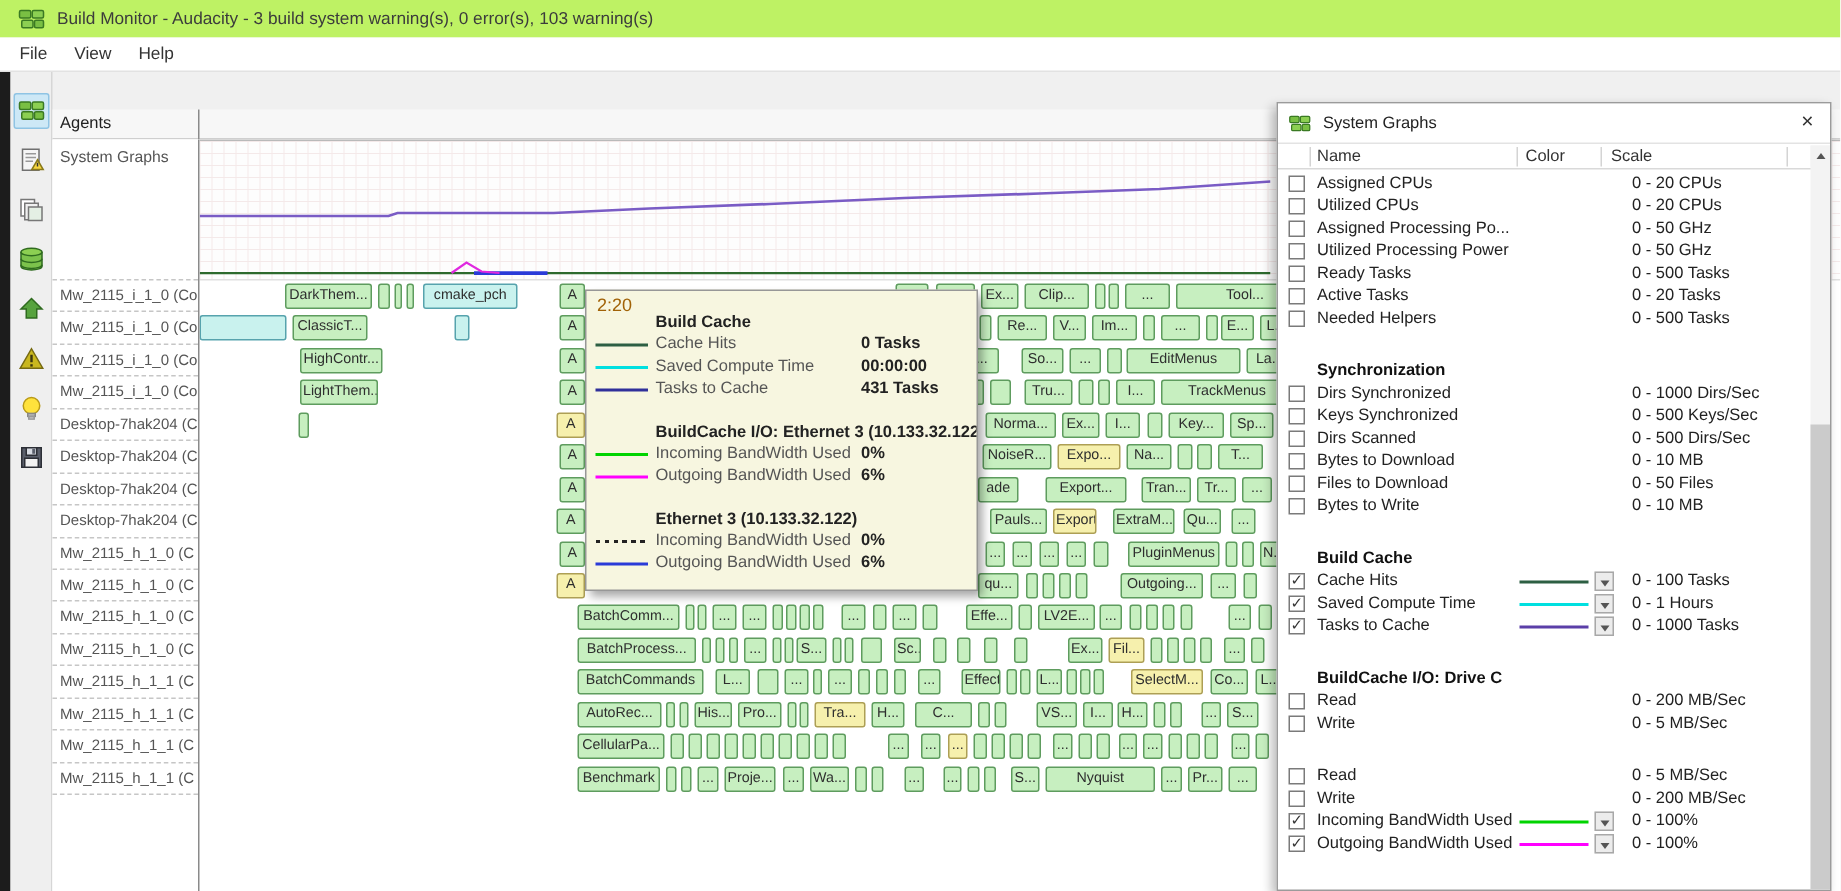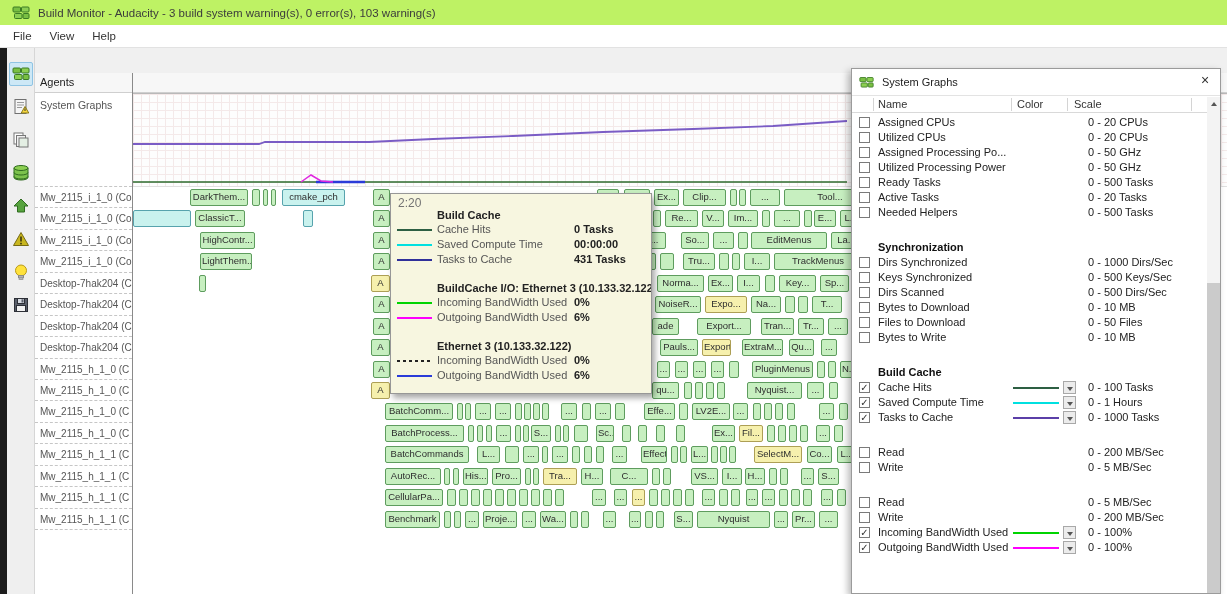--- a/index.html
+++ b/index.html
@@ -34,21 +34,21 @@
   .graph-area svg { display:block; width:714px; height:92px; }
 
   .gantt { position:absolute; left:98px; top:94px; right:0; height:344px; }
   .gantt-row { position:relative; height:21.45px; }
   .bar { position:absolute; top:2px; height:17px; border:1px solid #5e9c5e; border-radius:2px; background:#c7efc0; font-size:9.5px; line-height:14px; color:#2e2e2e; text-align:center; overflow:hidden; white-space:nowrap; padding:0 1px; }
   .bar-y { background:#f6f0ad; border-color:#ad9f55; }
   .bar-c { background:#c9f2ee; border-color:#57a3ad; }
 
   
   .tooltip { position:absolute; left:390px; top:193px; width:262px; height:201px; background:#f7f6e0; border:1px solid #979797; box-shadow:3px 4px 6px rgba(0,0,0,0.35); z-index:5; font-size:11px; color:#555; overflow:hidden; }
-  .tt-time { padding:3px 0 0 7px; font-size:12px; color:#737373; height:14px; line-height:12px; }
+  .tt-time { padding:3px 0 0 7px; font-size:12px; color:#a16207; height:14px; line-height:12px; }
   .tt-group { margin-top:14px; }
   .tt-group:first-of-type { margin-top:0; }
   .tt-title { font-weight:bold; color:#222; padding-left:46px; line-height:14px; height:14px; white-space:nowrap; }
   .tt-row { position:relative; height:15px; line-height:15px; }
   .tt-swatch { position:absolute; left:6px; top:7px; width:35px; height:2px; }
   .tt-label { position:absolute; left:46px; white-space:nowrap; }
   .tt-value { position:absolute; left:183px; font-weight:bold; color:#222; white-space:nowrap; }
 
   
   .sg-window { position:absolute; left:851px; top:68px; width:370px; height:526px; background:#ffffff; border:1px solid #9b9b9b; box-shadow:-3px 3px 7px rgba(0,0,0,0.28); z-index:10; overflow:hidden; }
@@ -274,21 +274,21 @@
             <div class="bar bar-g" style="left: 695px; width: 8px;"></div>
             <div class="bar bar-g" style="left: 707px; width: 18px;">N...</div>
           </div>
           <div class="gantt-row">
             <div class="bar bar-y" style="left: 238px; width: 19px;">A</div>
             <div class="bar bar-g" style="left: 519px; width: 27px;">qu...</div>
             <div class="bar bar-g" style="left: 551px; width: 8px;"></div>
             <div class="bar bar-g" style="left: 562px; width: 8px;"></div>
             <div class="bar bar-g" style="left: 573px; width: 8px;"></div>
             <div class="bar bar-g" style="left: 584px; width: 8px;"></div>
-            <div class="bar bar-g" style="left: 614px; width: 55px;">Nyquist...</div>
+            <div class="bar bar-g" style="left: 614px; width: 55px;">Outgoing...</div>
             <div class="bar bar-g" style="left: 674px; width: 17px;">...</div>
             <div class="bar bar-g" style="left: 696px; width: 9px;"></div>
           </div>
           <div class="gantt-row">
             <div class="bar bar-g" style="left: 252px; width: 68px;">BatchComm...</div>
             <div class="bar bar-g" style="left: 324px; width: 6px;"></div>
             <div class="bar bar-g" style="left: 332px; width: 6px;"></div>
             <div class="bar bar-g" style="left: 342px; width: 16px;">...</div>
             <div class="bar bar-g" style="left: 362px; width: 16px;">...</div>
             <div class="bar bar-g" style="left: 382px; width: 7px;"></div>
@@ -609,20 +609,21 @@
           <span class="sg-scale">0 - 1 Hours</span>
         </div>
         <div class="sg-row">
           <span class="sg-check">✓</span>
           <span class="sg-name">Tasks to Cache</span>
           <span class="sg-swatch" style="background: rgb(91, 63, 168);"></span>
           <span class="sg-dd"></span>
           <span class="sg-scale">0 - 1000 Tasks</span>
         </div>
         <div class="sg-gap"></div>
+        <div class="sg-section-header">BuildCache I/O: Drive C</div>
         <div class="sg-row">
           <span class="sg-check"></span>
           <span class="sg-name">Read</span>
           <span class="sg-scale">0 - 200 MB/Sec</span>
         </div>
         <div class="sg-row">
           <span class="sg-check"></span>
           <span class="sg-name">Write</span>
           <span class="sg-scale">0 - 5 MB/Sec</span>
         </div>

